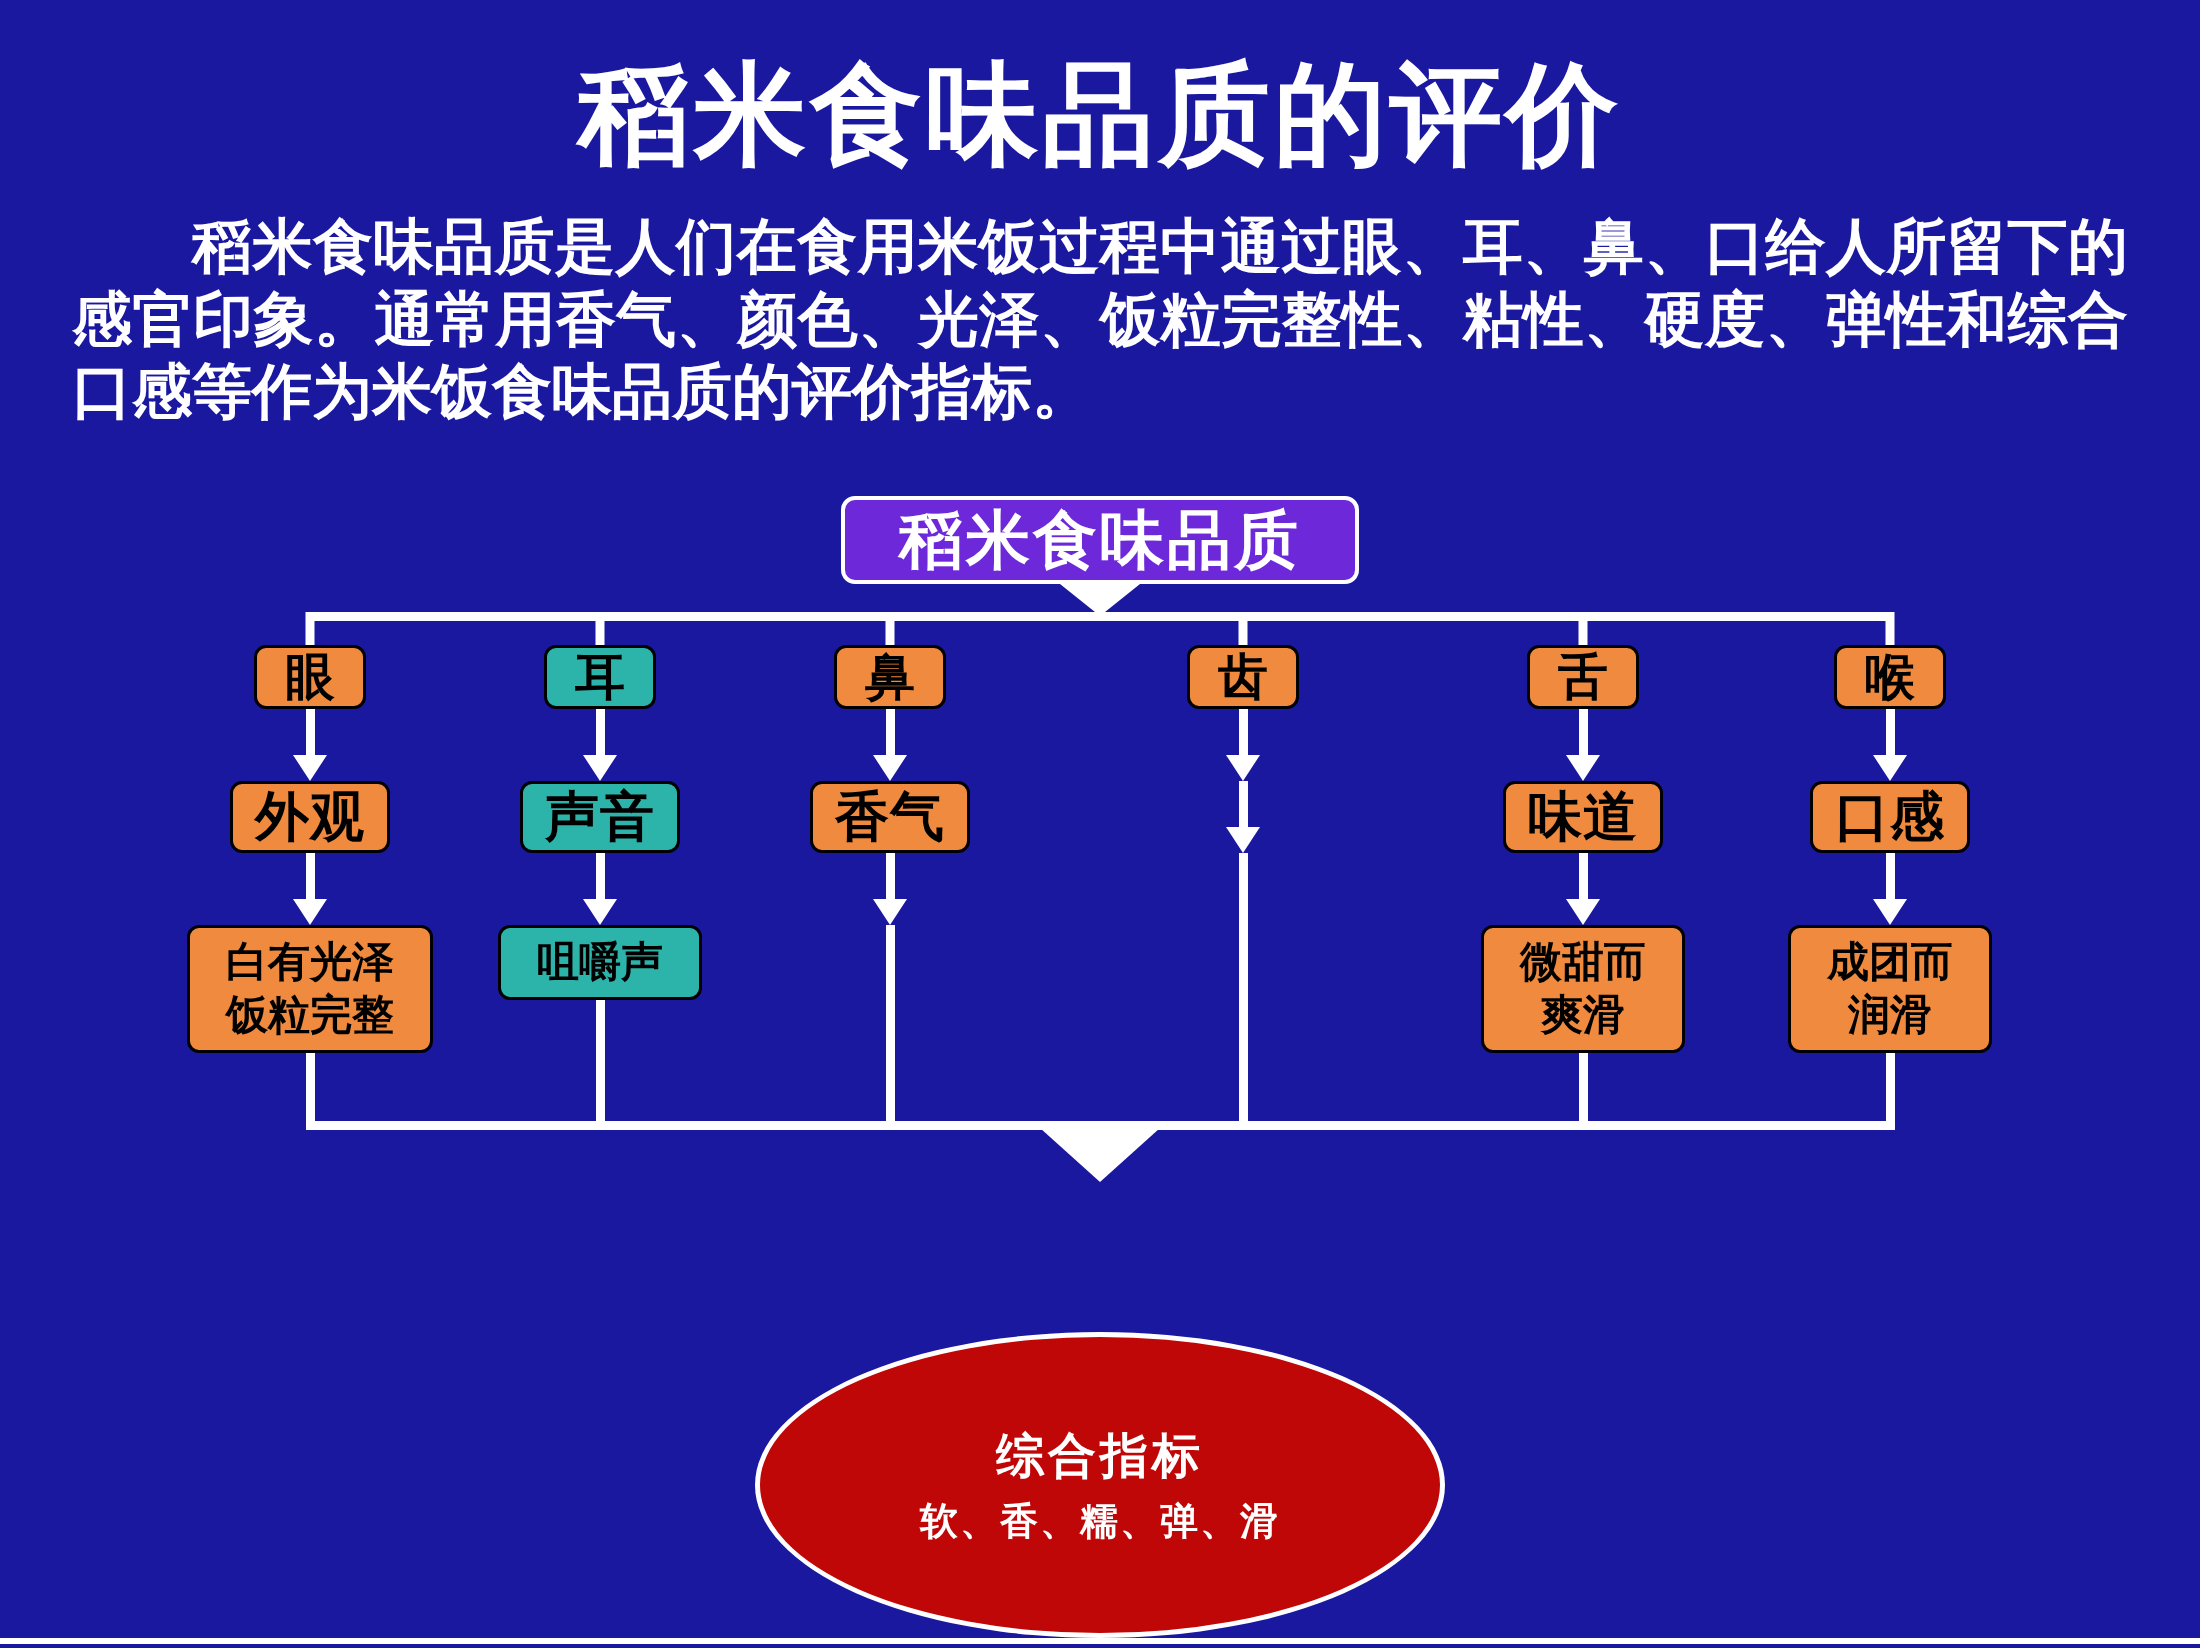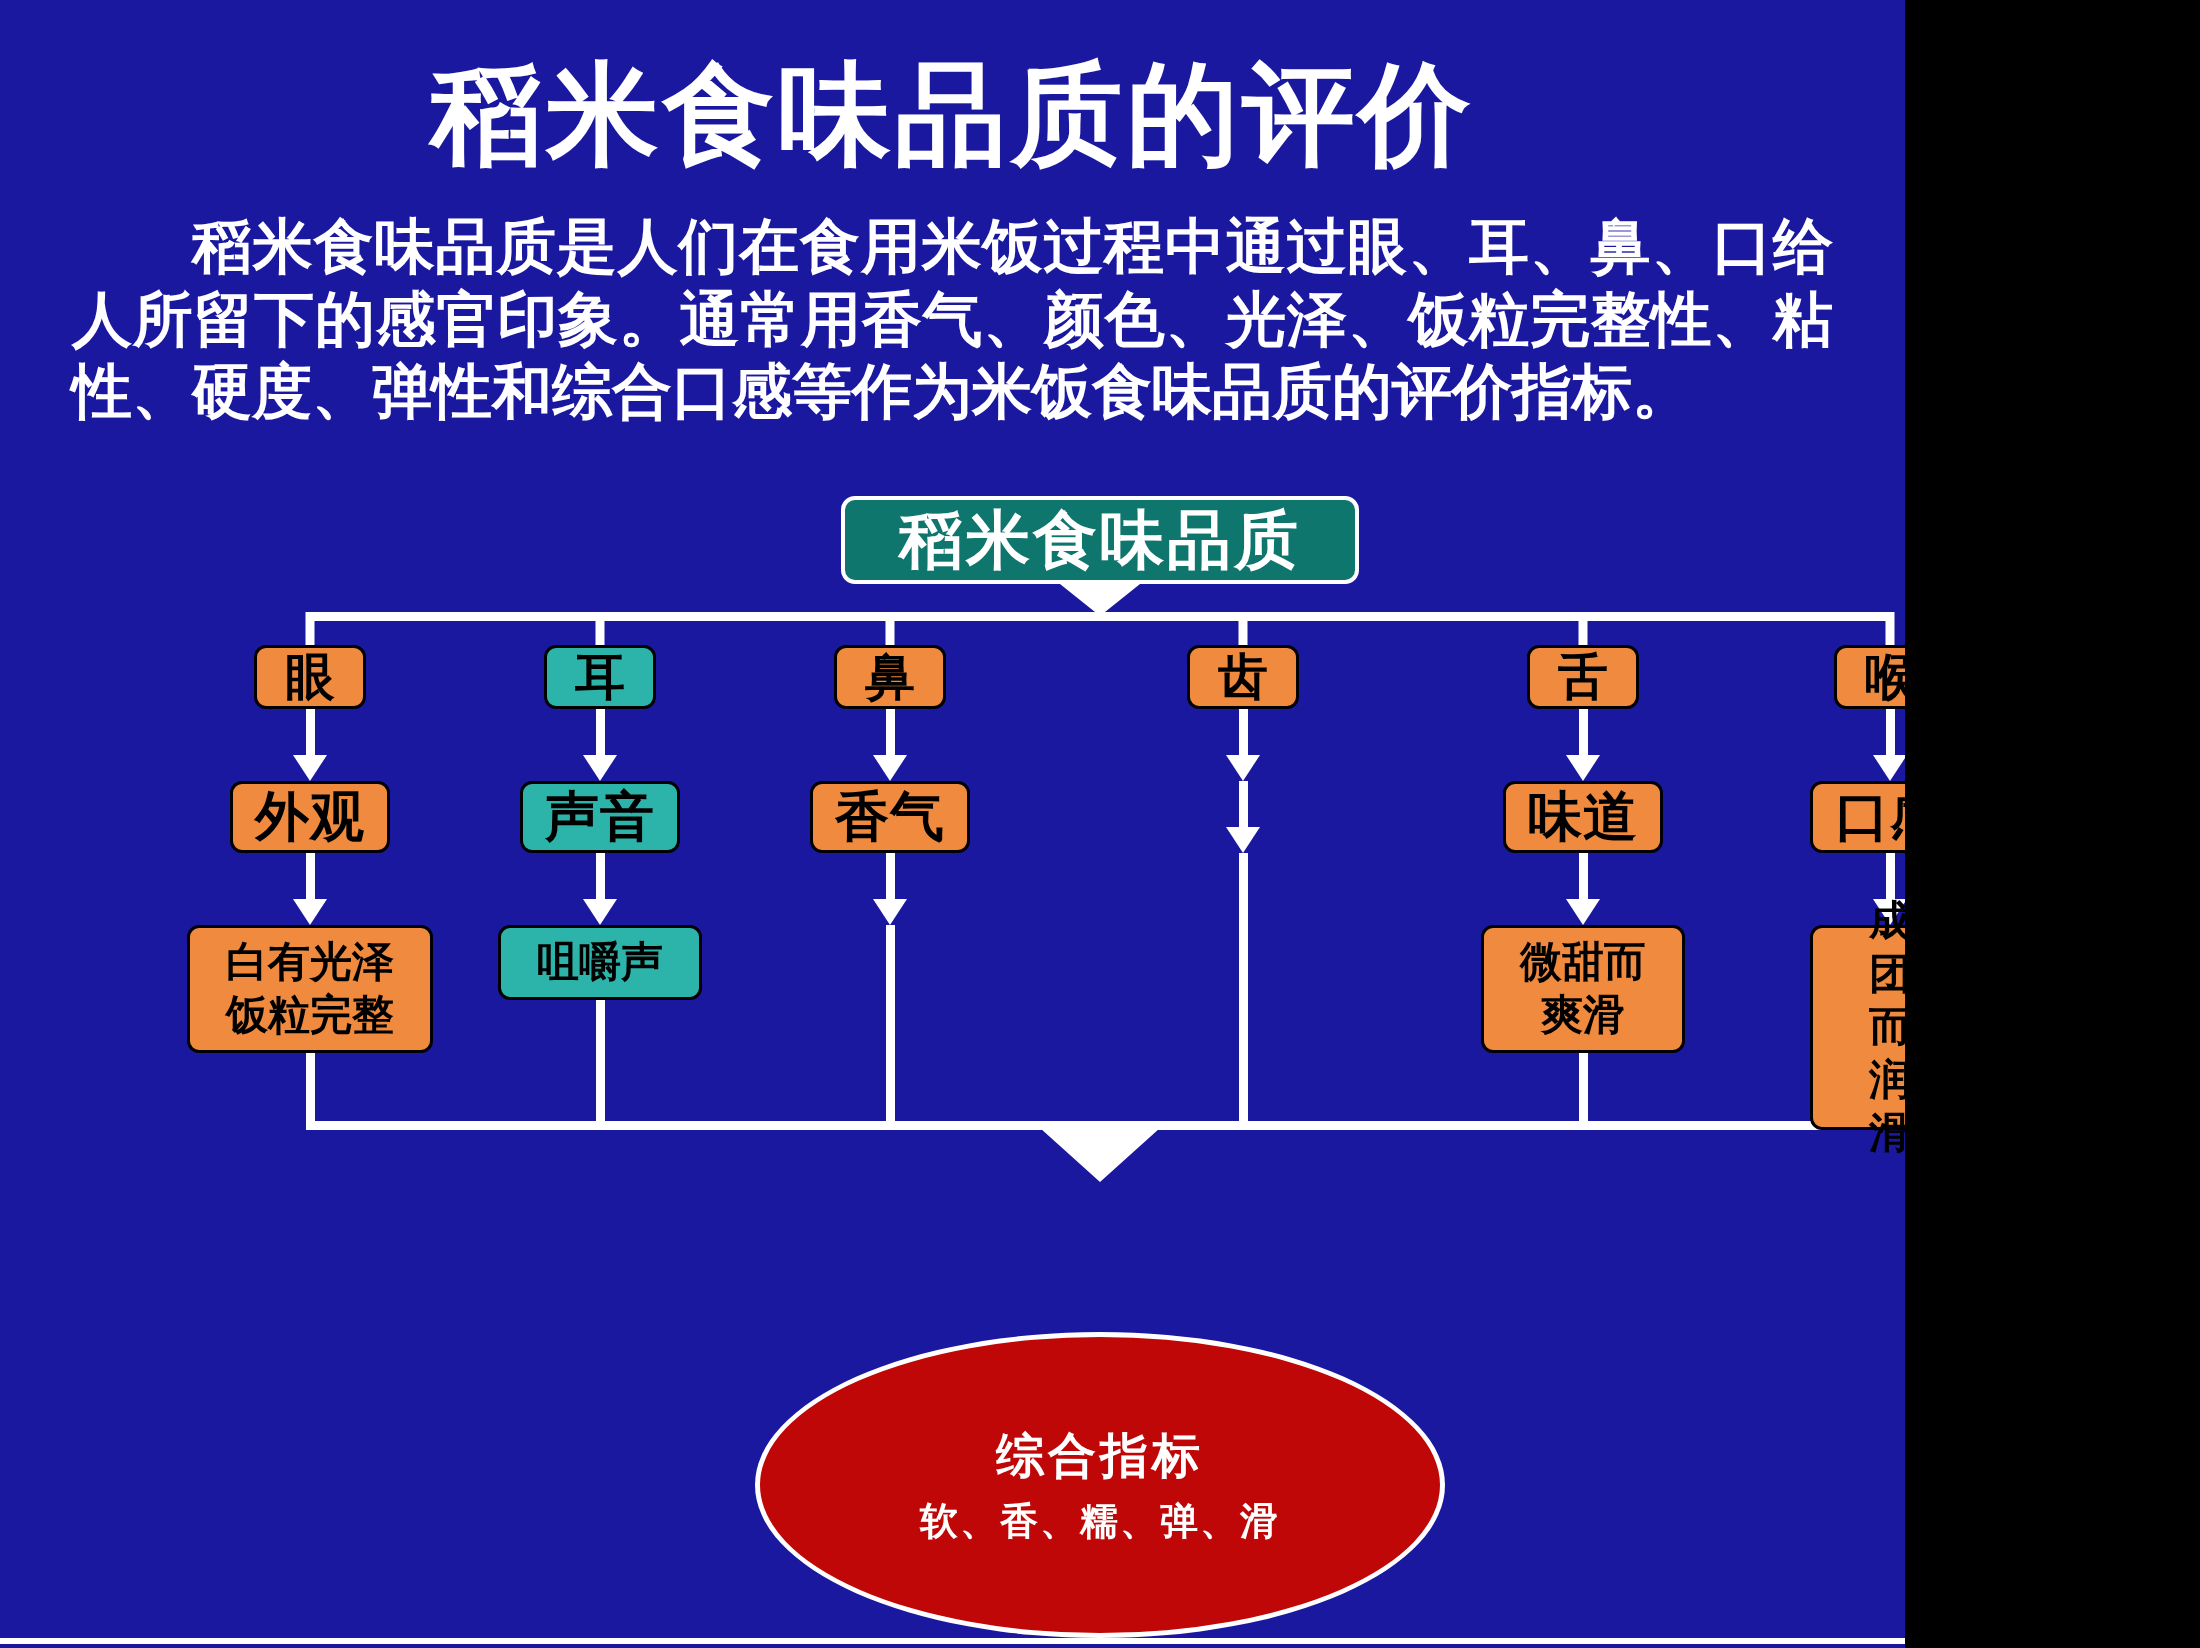--- a/index.html
+++ b/index.html
@@ -1,19 +1,19 @@
 <!DOCTYPE html>
 <html><head>
 <meta charset="utf-8">
 <style>
   * { margin:0; padding:0; box-sizing:border-box; }
   body { background:#000; }
   .slide {
     position:relative;
-    width:1905px;
+    width:2200px;
     height:1648px;
     background:#1b18a0;
     overflow:hidden;
     font-family:"Liberation Sans", sans-serif;
     font-weight:bold;
   }
   
   .title {
     padding-top:40px;
     text-align:center;
@@ -53,21 +53,21 @@
   }
   .bottom-line {
     position:absolute; left:0; bottom:4px; width:100%; height:6px;
     background:#ffffff; z-index:1;
   }
   
   .root {
     position:absolute; top:496px; left:1100px; transform:translateX(-50%);
     height:88px; padding:0 54px;
     display:flex; align-items:center; justify-content:center;
-    background:#0f766e; color:#ffffff;
+    background:#6d28d9; color:#ffffff;
     font-size:64px; letter-spacing:3px; white-space:nowrap;
     border:4px solid #ffffff; border-radius:14px;
     z-index:2;
   }
   
   .column {
     position:absolute; top:645px; height:485px;
     display:flex; flex-direction:column; align-items:center;
     transform:translateX(-50%);
   }

